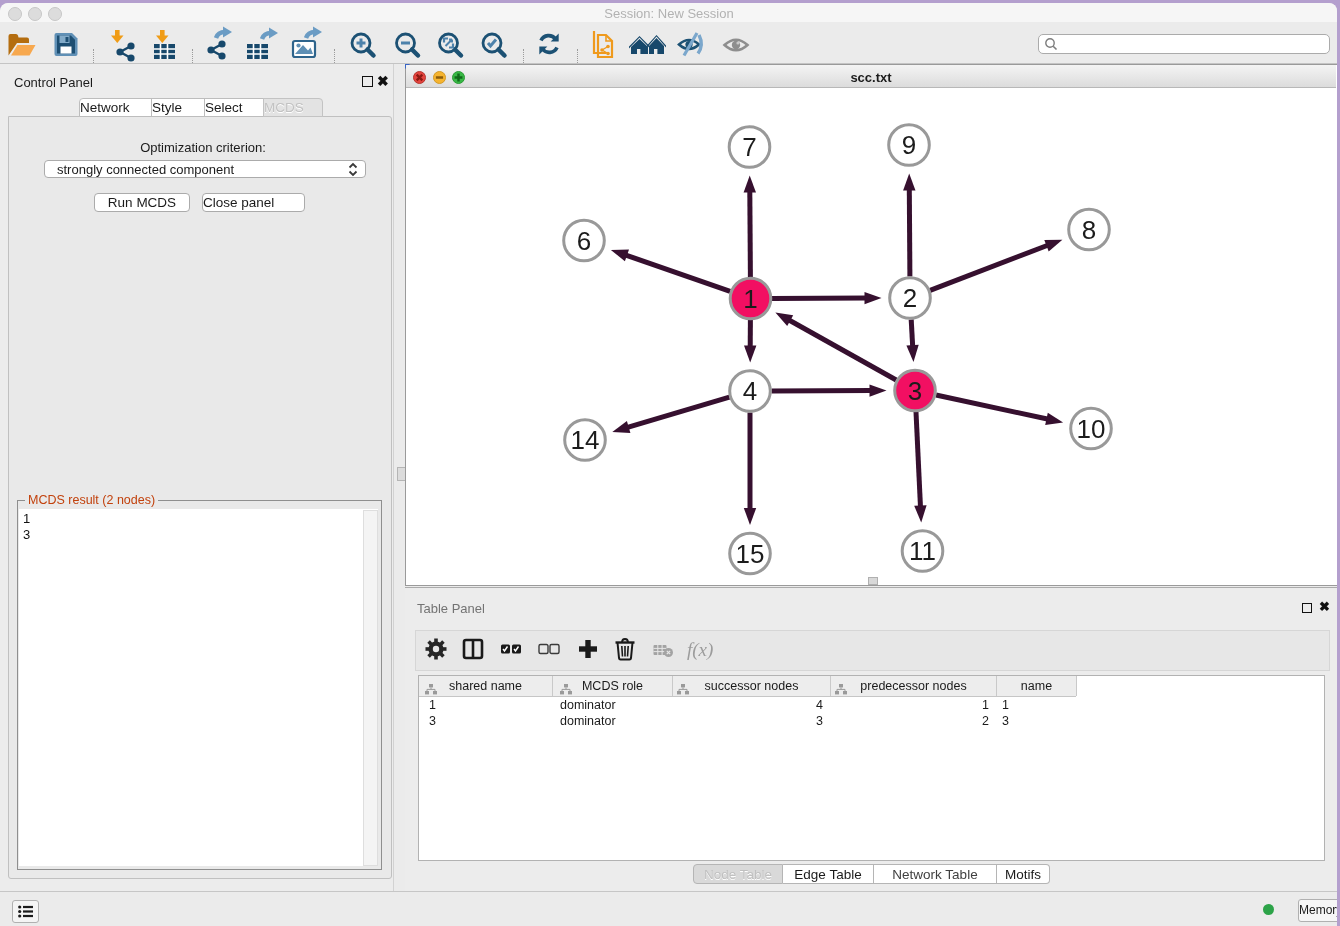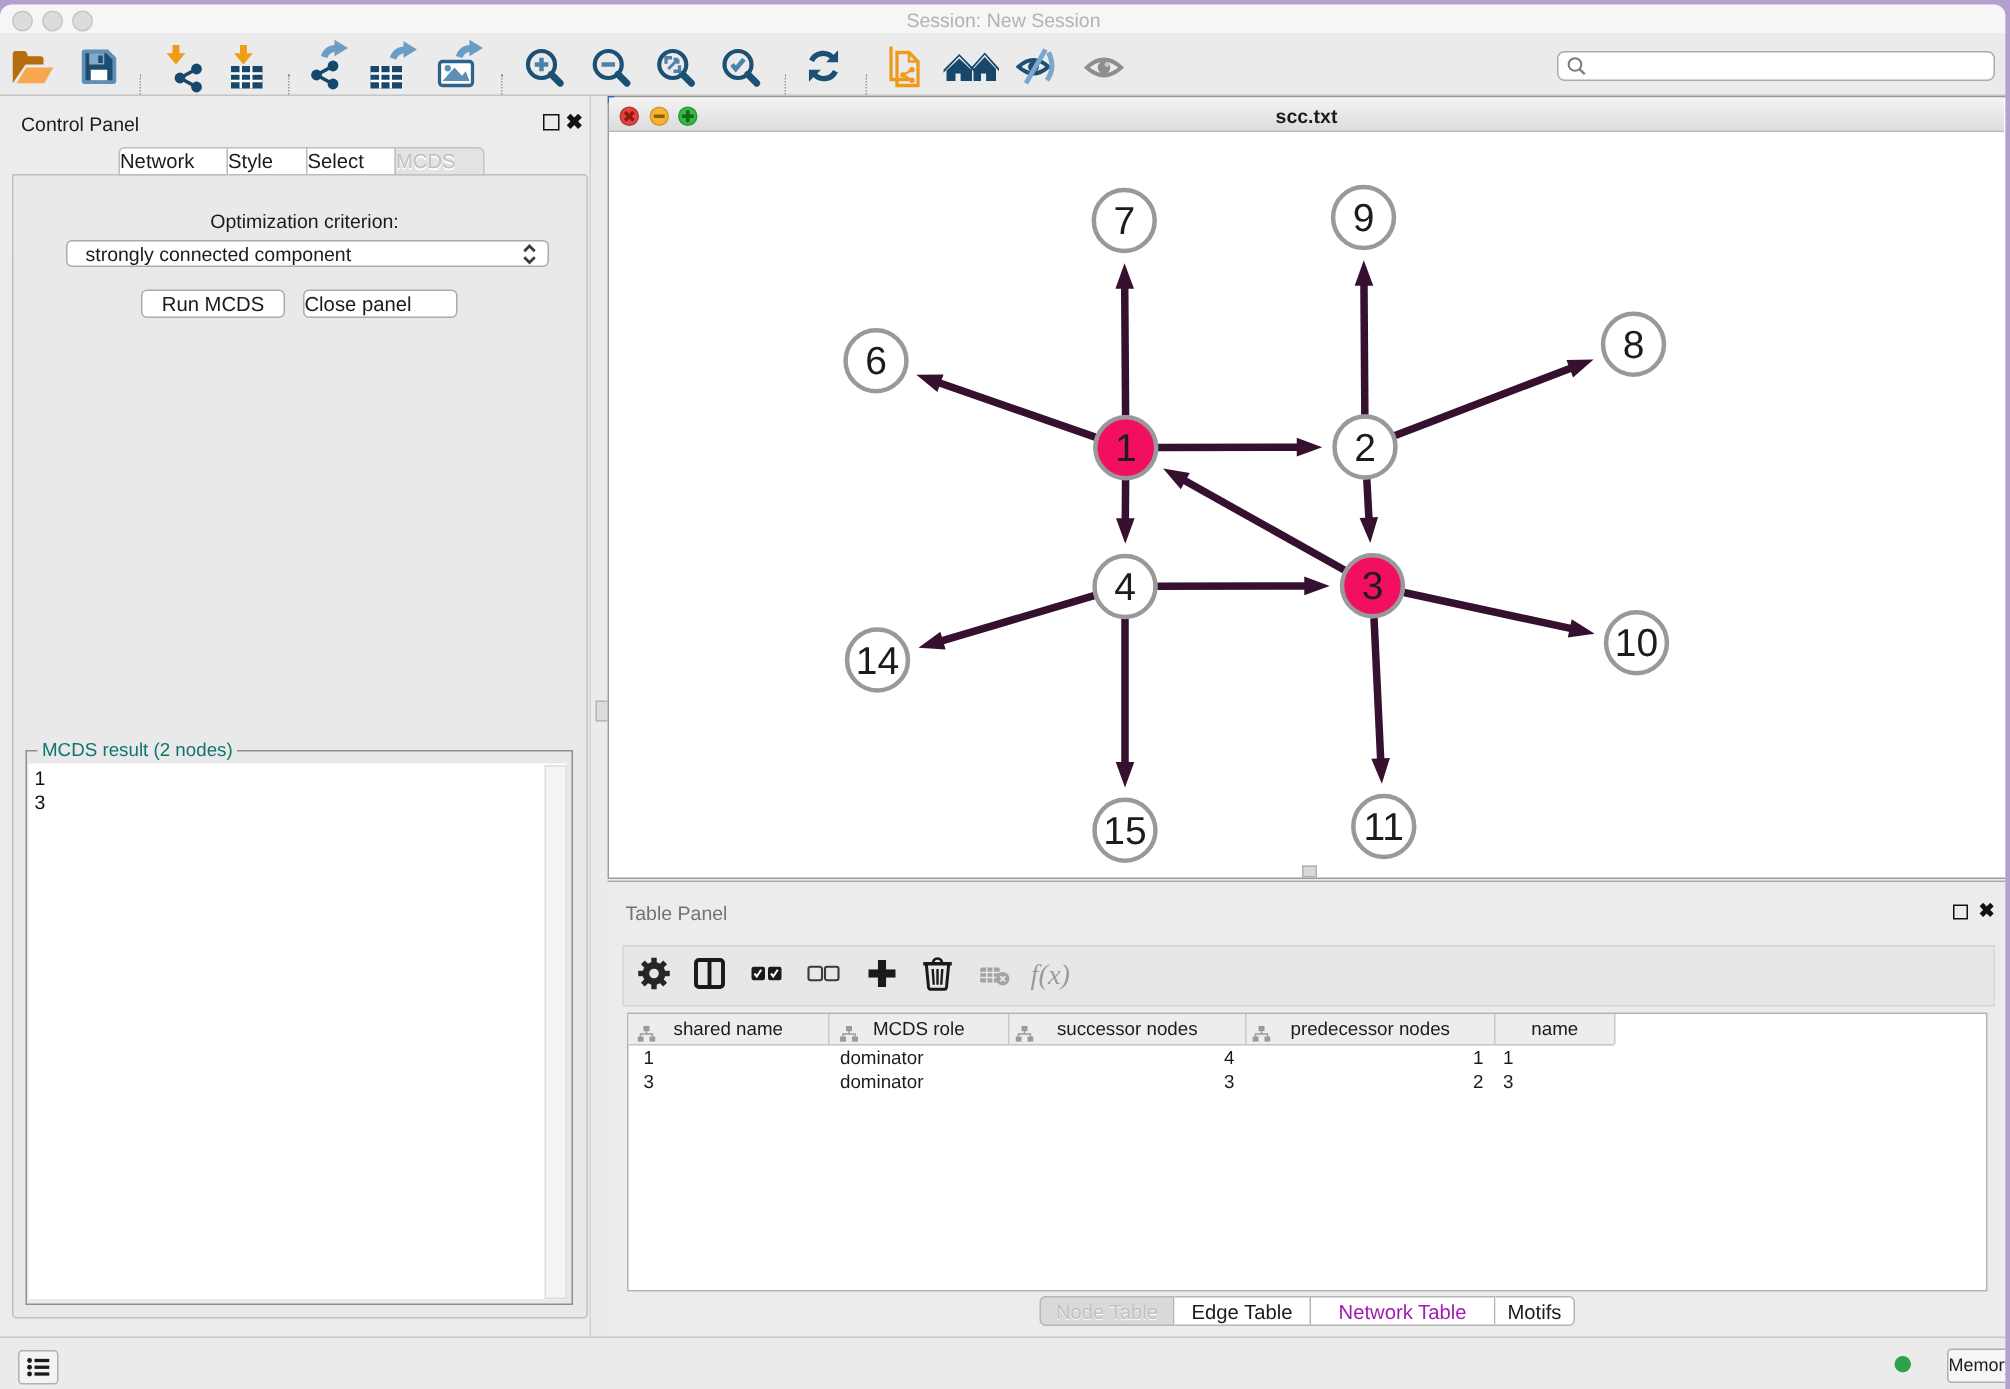--- a/index.html
+++ b/index.html
@@ -164,21 +164,21 @@
  <div class="abs" style="left:6px;top:76px;width:394px;text-align:center;font-size:13px;color:#1b1b1b;">Optimization criterion:</div>
  <div class="abs" style="left:44px;top:96px;width:308px;height:16px;background:#fff;border:1px solid #ababab;border-radius:4px;font-size:13px;color:#1b1b1b;padding-left:12px;line-height:17px;">strongly connected component
    <svg class="abs" style="right:6px;top:1px;" width="12" height="15" viewBox="0 0 12 15">
    <path d="M2.5 5.5 L6 2 L9.5 5.5 M2.5 9.5 L6 13 L9.5 9.5" fill="none" stroke="#3a3a3a" stroke-width="1.8"></path>
         </svg>
  </div>
  <div class="abs" style="left:94px;top:129px;width:94px;height:17px;background:#fff;border:1px solid #ababab;border-radius:4px;text-align:center;font-size:13.5px;color:#1b1b1b;line-height:18px;">Run MCDS</div>
  <div class="abs" style="left:202px;top:129px;width:101px;height:17px;background:#fff;border:1px solid #ababab;border-radius:4px;text-align:left;font-size:13.5px;color:#1b1b1b;line-height:18px;">Close panel</div>
  <div class="abs" style="left:17px;top:436px;width:363px;height:368px;border:1px solid #8f8f8f;"></div>
  <div class="abs" style="left:19px;top:445px;width:359px;height:357px;background:#fff;"></div>
- <div class="abs" style="left:25px;top:429px;background:#e9e9e9;font-size:12.5px;color:#0f766e;padding:0 3px;line-height:14px;">MCDS result (2 nodes)</div>
+ <div class="abs" style="left:25px;top:429px;background:#e9e9e9;font-size:12.5px;color:#c2410c;padding:0 3px;line-height:14px;">MCDS result (2 nodes)</div>
  <div class="abs" style="left:363px;top:446px;width:13px;height:354px;background:#f4f4f4;border:1px solid #dedede;"></div>
  <div class="abs" style="left:23px;top:447px;font-size:13px;color:#111;line-height:16px;">1<br>3</div>
 </div>
 <div class="abs" style="left:397px;top:464px;width:7px;height:12px;background:#dcdcdc;border:1px solid #b5b5b5;"></div>
 
 <div class="abs" style="left:405px;top:61px;width:930px;height:520px;border:1px solid #9a9a9a;background:#fff;padding-left:24px;">
  <svg class="abs" style="left:-1px;top:-1px;" width="5" height="5" viewBox="0 0 5 5">
         <path d="M0 0 L5 0 L0 5 Z" fill="#3a66c6"></path>
       </svg>
  <div class="abs" style="left:0;top:0;width:930px;height:22px;background:linear-gradient(#f4f4f4,#dcdcdc);border-bottom:1px solid #b8b8b8;"></div>
@@ -357,21 +357,21 @@
   <div class="abs" style="left:412px;top:0;width:158px;text-align:right;">1</div>
   <div class="abs" style="left:583px;top:0;">1</div>
   <div class="abs" style="left:10px;top:16px;">3</div>
         <div class="abs" style="left:141px;top:16px;">dominator</div>
   <div class="abs" style="left:254px;top:16px;width:150px;text-align:right;">3</div>
   <div class="abs" style="left:412px;top:16px;width:158px;text-align:right;">2</div>
   <div class="abs" style="left:583px;top:16px;">3</div>
  </div>
  <div class="abs" style="left:288px;top:276px;height:18px;background:#d9d9d9;border:1px solid #b5b5b5;border-radius:4px 0 0 4px;width:88px;text-align:center;line-height:19px;font-size:13.5px;color:#c0c0c0;text-shadow:0 1px 0 #fff;">Node Table</div>
  <div class="abs" style="left:378px;top:276px;height:18px;background:#fff;border:1px solid #b5b5b5;border-left:none;width:90px;text-align:center;line-height:19px;font-size:13.5px;color:#1b1b1b;">Edge Table</div>
- <div class="abs" style="left:469px;top:276px;height:18px;background:#fff;border:1px solid #b5b5b5;border-left:none;width:122px;text-align:center;line-height:19px;font-size:13.5px;color:#a21caf;">Network Table</div>
+ <div class="abs" style="left:469px;top:276px;height:18px;background:#fff;border:1px solid #b5b5b5;border-left:none;width:122px;text-align:center;line-height:19px;font-size:13.5px;color:#404040;">Network Table</div>
  <div class="abs" style="left:592px;top:276px;height:18px;background:#fff;border:1px solid #b5b5b5;border-left:none;border-radius:0 4px 4px 0;width:52px;text-align:center;line-height:19px;font-size:13.5px;color:#1b1b1b;">Motifs</div>
 </div>
 
 <div class="abs" style="left:0;top:888px;width:1338px;height:35px;background:#ebebeb;border-top:1px solid #c6c6c6;">
  <div class="abs" style="left:12px;top:8px;width:25px;height:21px;background:#f4f4f4;border:1px solid #b0b0b0;border-radius:3px;">
   <svg class="abs" style="left:5px;top:4px;" width="15" height="13" viewBox="0 0 15 13" fill="#1a1a1a">
    <circle cx="1.7" cy="2" r="1.6"></circle>
           <circle cx="1.7" cy="6.5" r="1.6"></circle>
           <circle cx="1.7" cy="11" r="1.6"></circle>
    <rect x="5" y="0.9" width="10" height="2.2"></rect>

